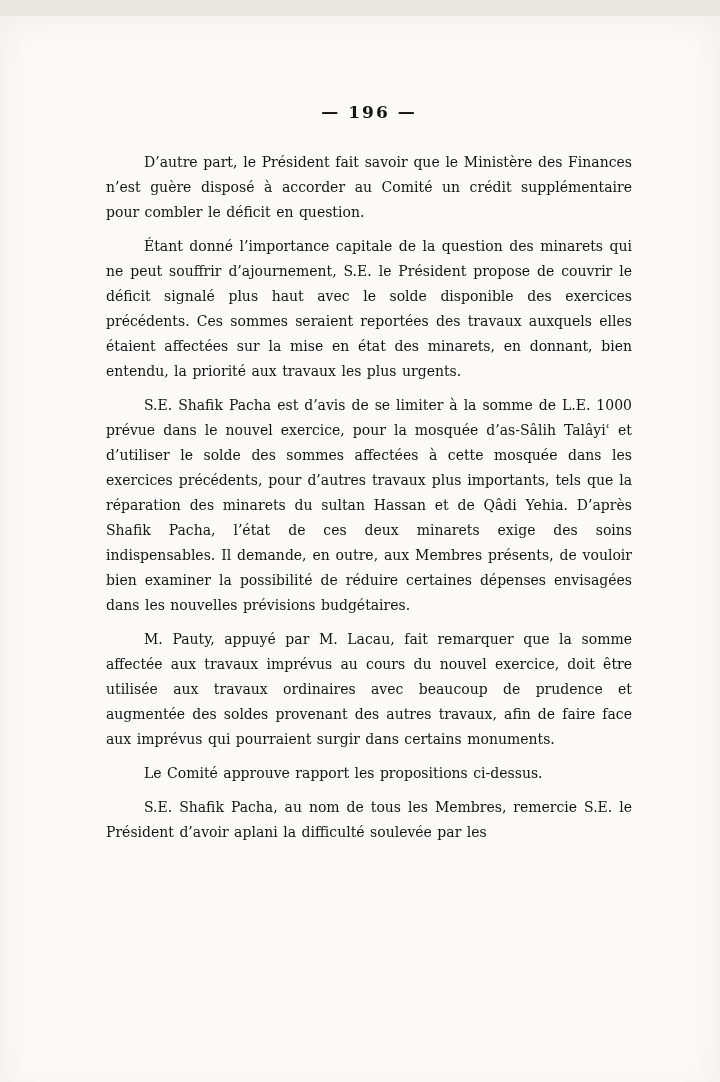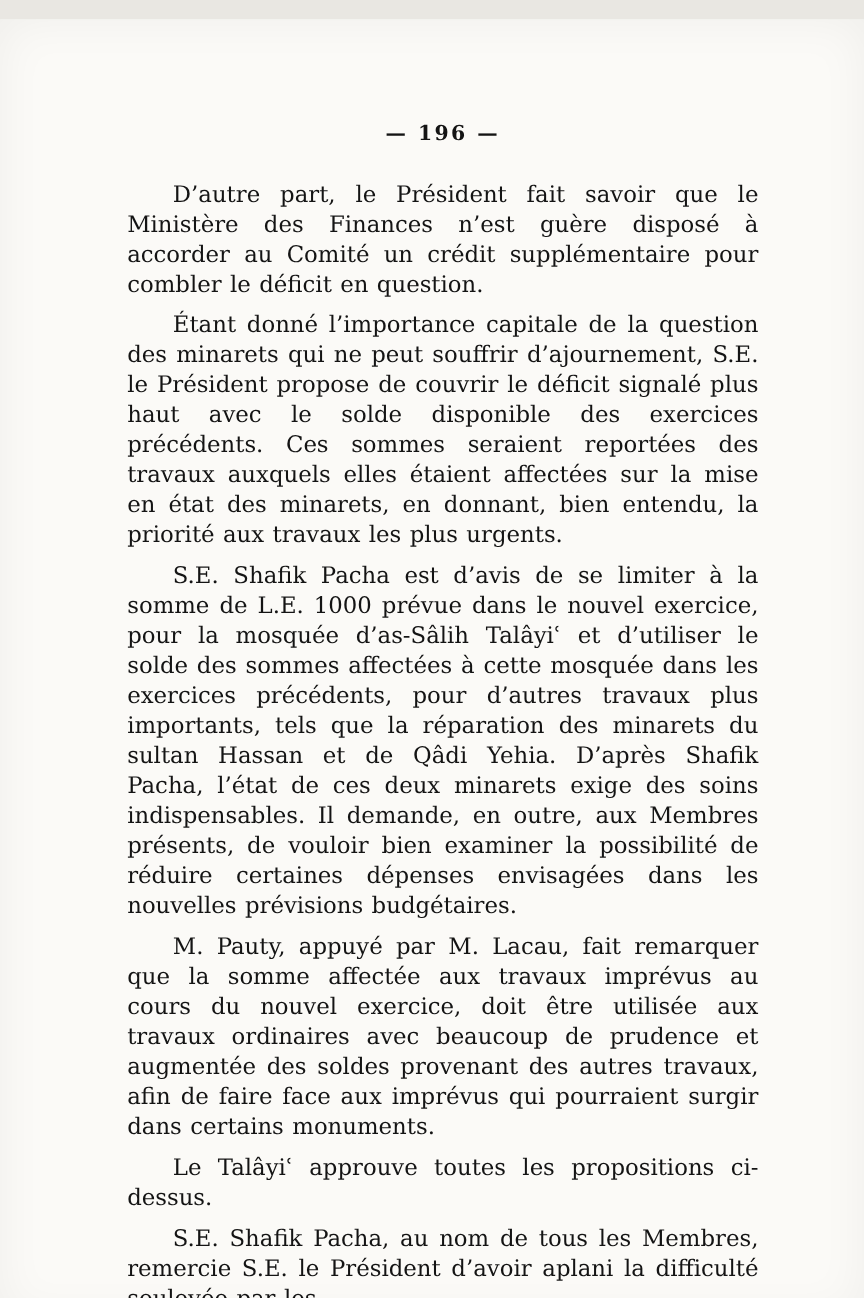--- a/index.html
+++ b/index.html
@@ -28,35 +28,35 @@
     box-shadow: inset 0 0 40px rgba(0,0,0,0.05);
   }
   .page-number {
     text-align: center;
     font-weight: bold;
     font-size: 17px;
     letter-spacing: 2px;
     margin: 0 0 28px 0;
   }
   .body-text p {
-    font-size: 19px;
+    font-size: 14px;
     line-height: 25px;
     text-align: justify;
     text-indent: 38px;
     margin: 0 0 9px 0;
     word-spacing: 1px;
   }
 </style>
 </head>
 <body>
 
 <div class="page">
   <div class="page-number">— 196 —</div>
 
   <div class="body-text">
     <p>D’autre part, le Président fait savoir que le Ministère des Finances n’est guère disposé à accorder au Comité un crédit supplémentaire pour combler le déficit en question.</p>
     <p>Étant donné l’importance capitale de la question des minarets qui ne peut souffrir d’ajournement, S.E. le Président propose de couvrir le déficit signalé plus haut avec le solde disponible des exercices précédents. Ces sommes seraient reportées des travaux auxquels elles étaient affectées sur la mise en état des minarets, en donnant, bien entendu, la priorité aux travaux les plus urgents.</p>
     <p>S.E. Shafik Pacha est d’avis de se limiter à la somme de L.E. 1000 prévue dans le nouvel exercice, pour la mosquée d’as-Sâlih Talâyiʿ et d’utiliser le solde des sommes affectées à cette mosquée dans les exercices précédents, pour d’autres travaux plus importants, tels que la réparation des minarets du sultan Hassan et de Qâdi Yehia.  D’après Shafik Pacha, l’état de ces deux minarets exige des soins indispensables.  Il demande, en outre, aux Membres présents, de vouloir bien examiner la possibilité de réduire certaines dépenses envisagées dans les nouvelles prévisions budgétaires.</p>
     <p>M. Pauty, appuyé par M. Lacau, fait remarquer que la somme affectée aux travaux imprévus au cours du nouvel exercice, doit être utilisée aux travaux ordinaires avec beaucoup de prudence et augmentée des soldes provenant des autres travaux, afin de faire face aux imprévus qui pourraient surgir dans certains monuments.</p>
-    <p>Le Talâyiʿ approuve toutes les propositions ci-dessus.</p>
+    <p>Le Comité approuve rapport les propositions ci-dessus.</p>
     <p>S.E. Shafik Pacha, au nom de tous les Membres, remercie S.E. le Président d’avoir aplani la difficulté soulevée par les</p>
   </div>
 </div>
 
 </body></html>

